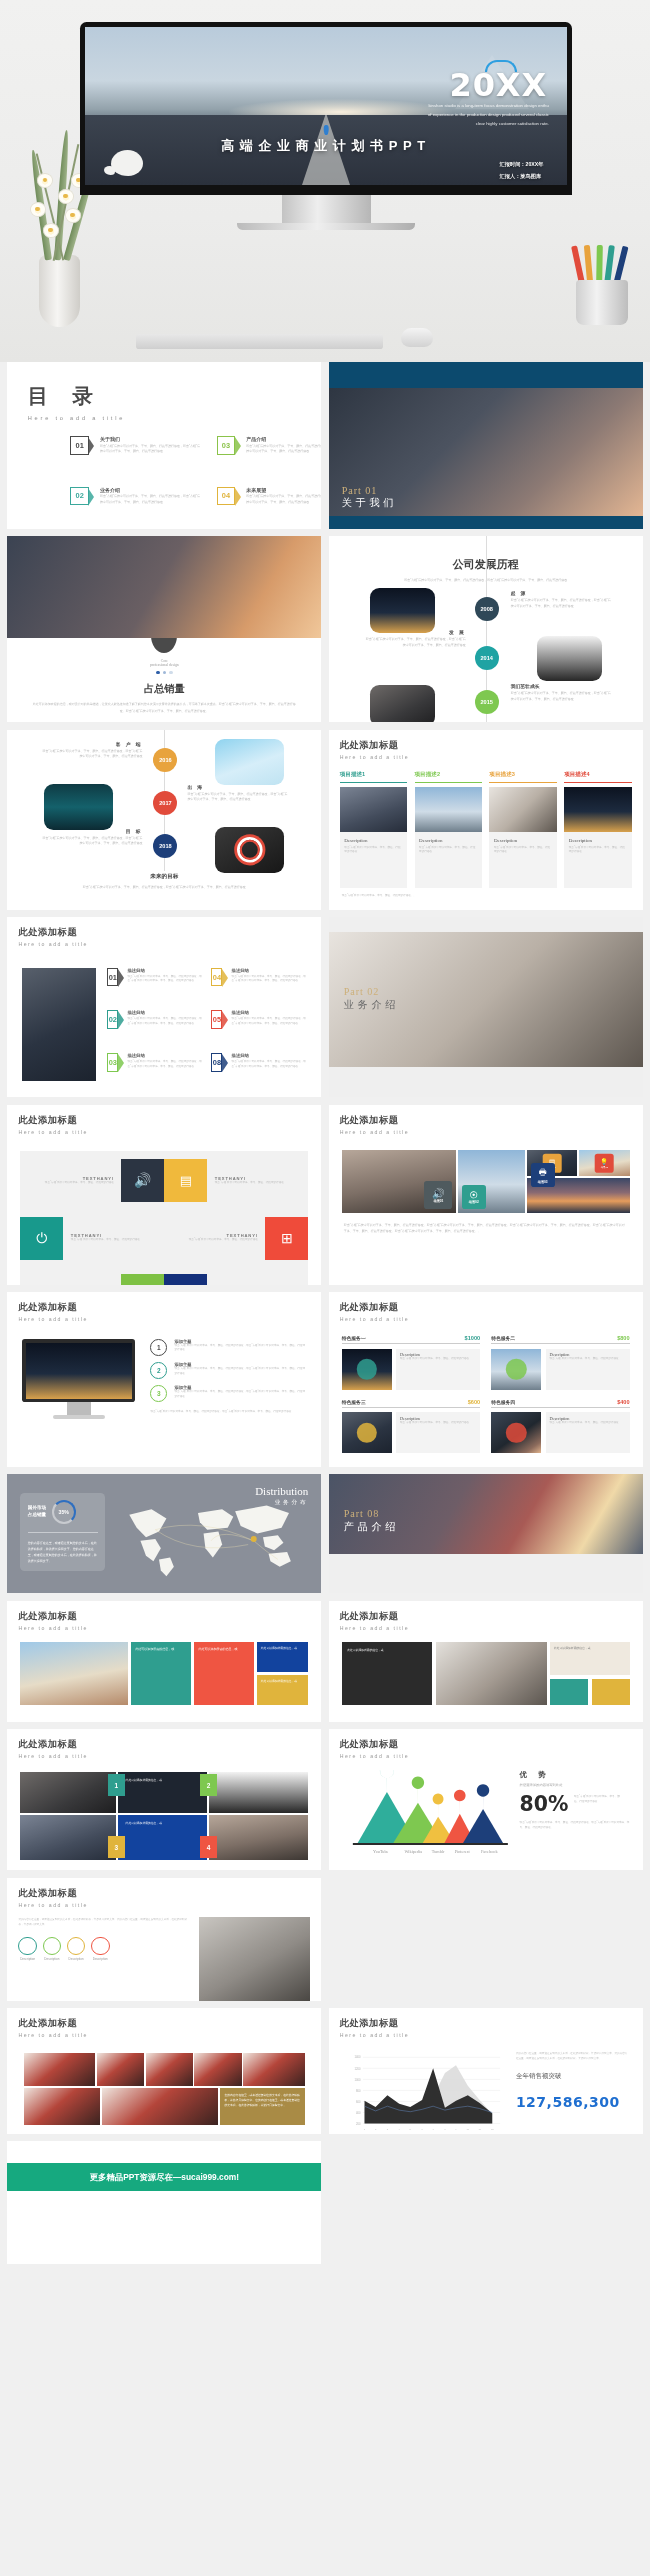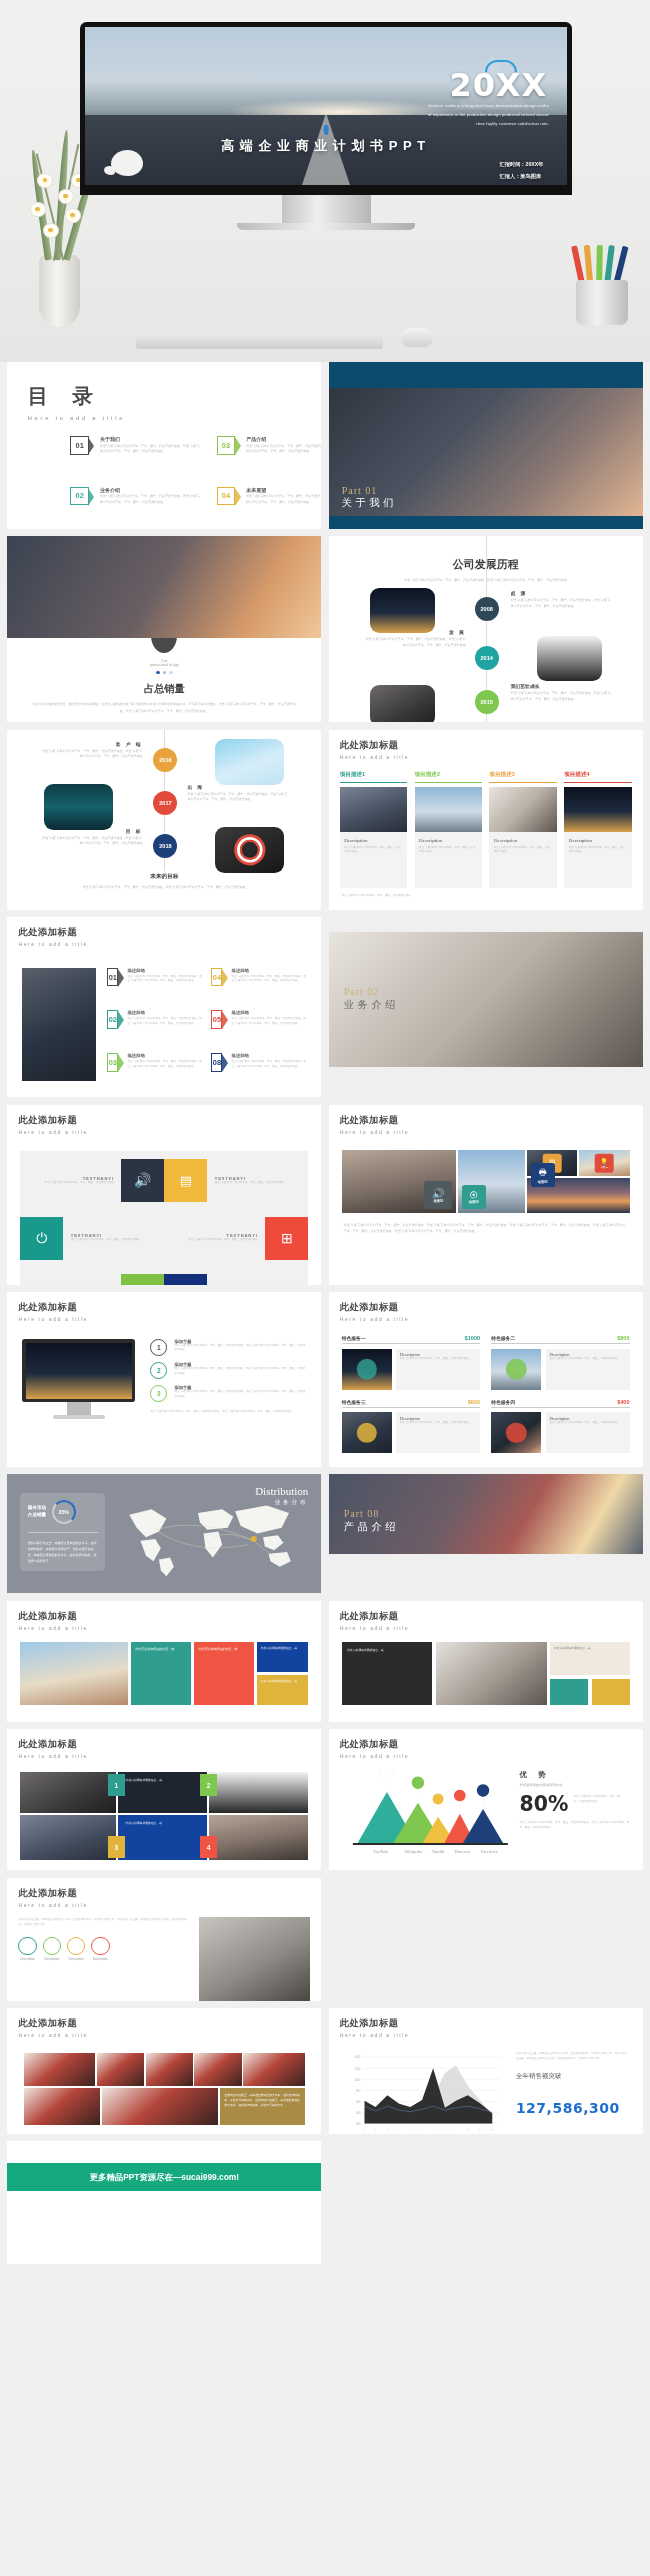--- a/index.html
+++ b/index.html
@@ -863,21 +863,21 @@
                   <text x="140" y="100">9</text>
                 <text x="155" y="100">10</text>
                   <text x="170" y="100">11</text>
                   <text x="186" y="100">12</text>
               </g>
             </svg>
           </div>
           <div style="flex:1;padding-left:9.3px">
             <div class="tiny2" style="line-height:2">您的内容打在这里，或者通过复制您的文本后，在此选择粘贴板，并选择只保留文字。您的内容打在这里，或者通过复制您的文本后，在此选择粘贴板，并选择只保留文字。</div>
             <div style="font-size:6.5px;color:#555;margin-top:11px;font-family:'Liberation Serif',serif">全年销售额突破</div>
-            <div style="font-size:14px;font-weight:700;color:#1f6fd0;margin-top:19px;letter-spacing:0.5px;font-family:'DejaVu Sans',sans-serif">127,586,300</div>
+            <div style="font-size:14px;font-weight:700;color:#1f6fd0;margin-top:13px;letter-spacing:0.5px;font-family:'DejaVu Sans',sans-serif">127,586,300</div>
           </div>
         </div>
       </div>
     </div>
 
     <div class="row">
 
       <div class="slide" style="height:123px;background:#fff">
         <div class="promo" style="padding-top:22px">
           <div class="a">更多精品PPT资源尽在—sucai999.com!</div>

